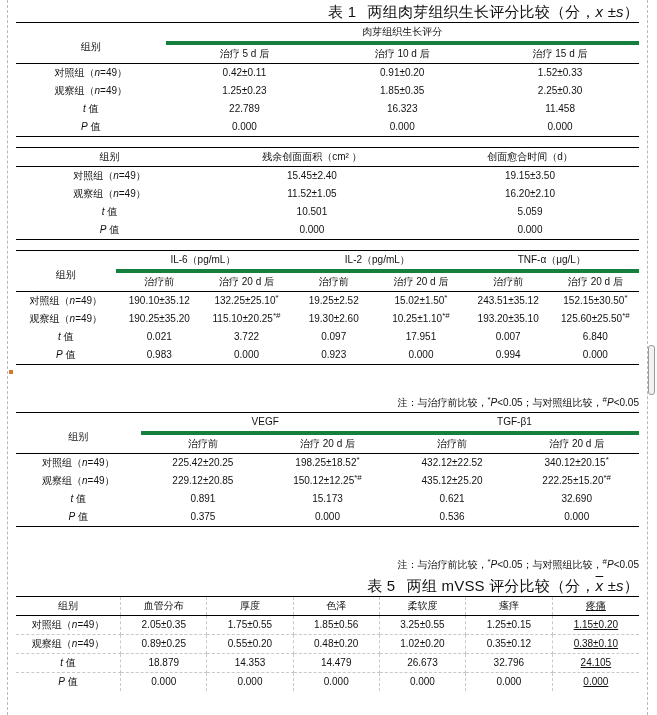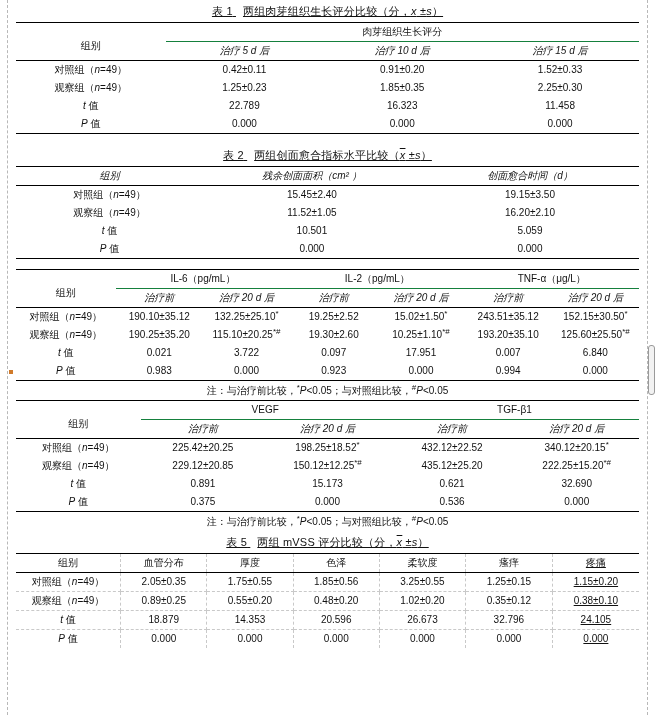--- a/index.html
+++ b/index.html
@@ -33,65 +33,65 @@
     left: 16px;
     right: 18px;
     top: 0;
     bottom: 0;
   }
 
   
   .tbl-block { margin: 0 0 0 0; }
 
   .tbl-caption {
-    text-align: center;
-    font-size: 11px;
+    text-align: right;
+    font-size: 15px;
     line-height: 15px;
     padding: 4px 0 3px 0;
     letter-spacing: .2px;
     white-space: nowrap;
-    text-decoration: underline;
   }
   .tbl-caption .tnum { margin: 0 5px 0 2px; }
   .ovl { text-decoration: overline; font-style: italic; }
 
   table.stat {
     width: 100%;
     border-collapse: collapse;
     font-size: 10px;
     table-layout: fixed;
   }
   table.stat td, table.stat th {
     padding: 2px 2px;
     text-align: center;
     font-weight: normal;
     line-height: 14px;
     vertical-align: middle;
     white-space: nowrap;
   }
   .rule-top    { border-top: 1.4px solid #000; }
   .rule-bottom { border-bottom: 1.4px solid #000; }
-  .rule-mid    { border-bottom: 1px solid #000; font-style: italic; }
-  .span-rule   { border-bottom: 1px solid #15803d; }
+  .rule-mid    { border-bottom: 1px solid #000; }
+  .span-rule   { border-bottom: 4px solid #15803d; }
   .lbl-n { font-size: 10px; }
   .lbl-n i { font-style: italic; }
   .stat-lbl i { font-style: italic; }
 
   sup.mk {
     font-size: 8px;
     vertical-align: super;
     line-height: 0;
   }
 
   .note {
     font-size: 10px;
     line-height: 14px;
     padding: 3px 0 2px 0;
-    text-align: center;
+    text-align: right;
     white-space: nowrap;
+    margin-top: 28px;
   }
   .note i { font-style: italic; }
 
   
   table.grid td, table.grid th {
     border-right: 1px dashed #c9c9c9;
     border-bottom: 1px dashed #c9c9c9;
   }
   table.grid tr td:last-child, table.grid tr th:last-child { border-right: none; text-decoration: underline; }
   table.grid thead th { border-bottom: 1.2px solid #000; }
@@ -177,25 +177,20 @@
           <td>0.000</td>
           <td>0.000</td>
         </tr>
       </tbody>
     </table>
   </div>
 
   <div class="spacer-md"></div>
 
   <div class="tbl-block">
-    <div class="tbl-caption">
-      <span>表 2</span>
-      <span class="tnum"></span>
-      <span>两组创面愈合指标水平比较（<span class="ovl">x</span> ±<i>s</i>）</span>
-    </div>
     <table class="stat">
       <colgroup>
           <col style="width:30%">
           <col style="width:35%">
           <col style="width:35%">
         </colgroup>
       <thead>
         <tr class="rule-top rule-mid">
           <th>组别</th>
           <th>残余创面面积（cm² ）</th>
@@ -397,21 +392,21 @@
           <td>0.55±0.20</td>
           <td>0.48±0.20</td>
           <td>1.02±0.20</td>
           <td>0.35±0.12</td>
           <td>0.38±0.10</td>
         </tr>
         <tr>
           <td class="stat-lbl"><i>t</i> 值</td>
           <td>18.879</td>
           <td>14.353</td>
-          <td>20.596</td>
+          <td>14.479</td>
           <td>26.673</td>
           <td>32.796</td>
           <td>24.105</td>
         </tr>
         <tr>
           <td class="stat-lbl"><i>P</i> 值</td>
           <td>0.000</td>
           <td>0.000</td>
           <td>0.000</td>
           <td>0.000</td>

